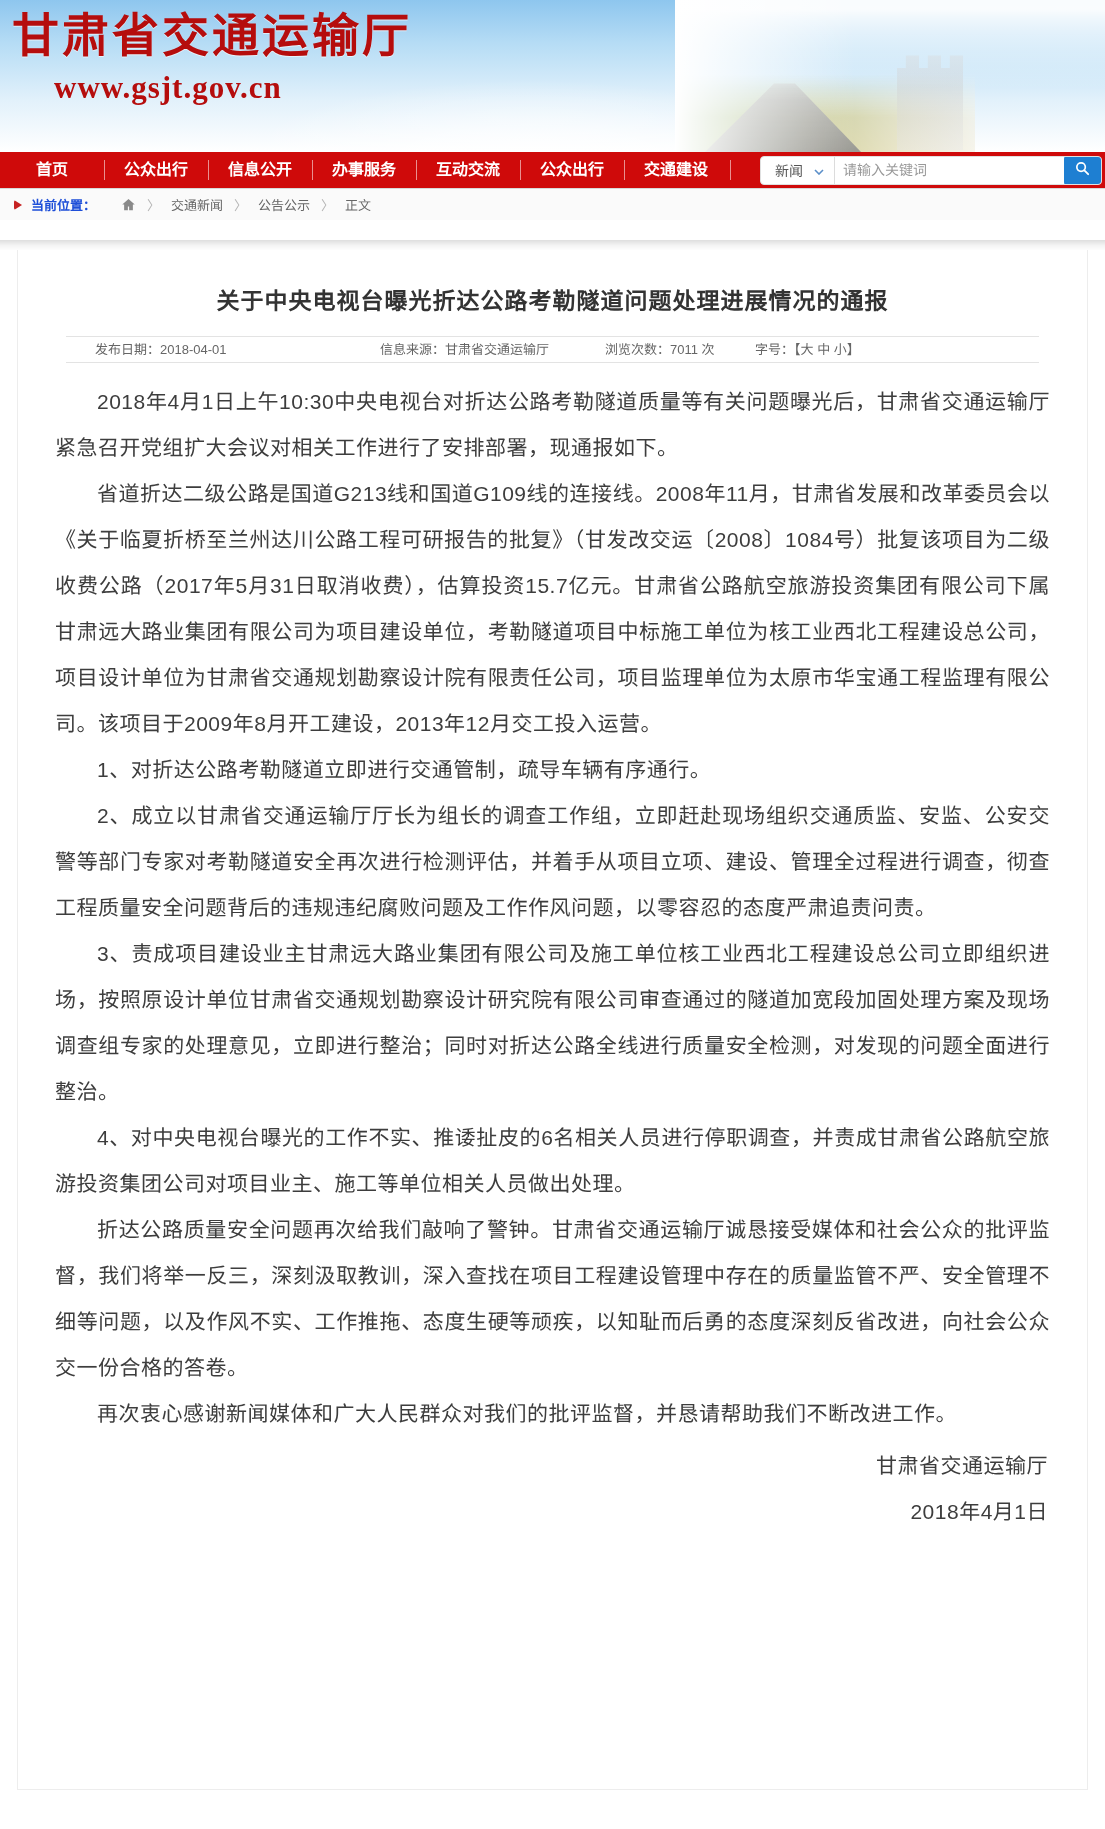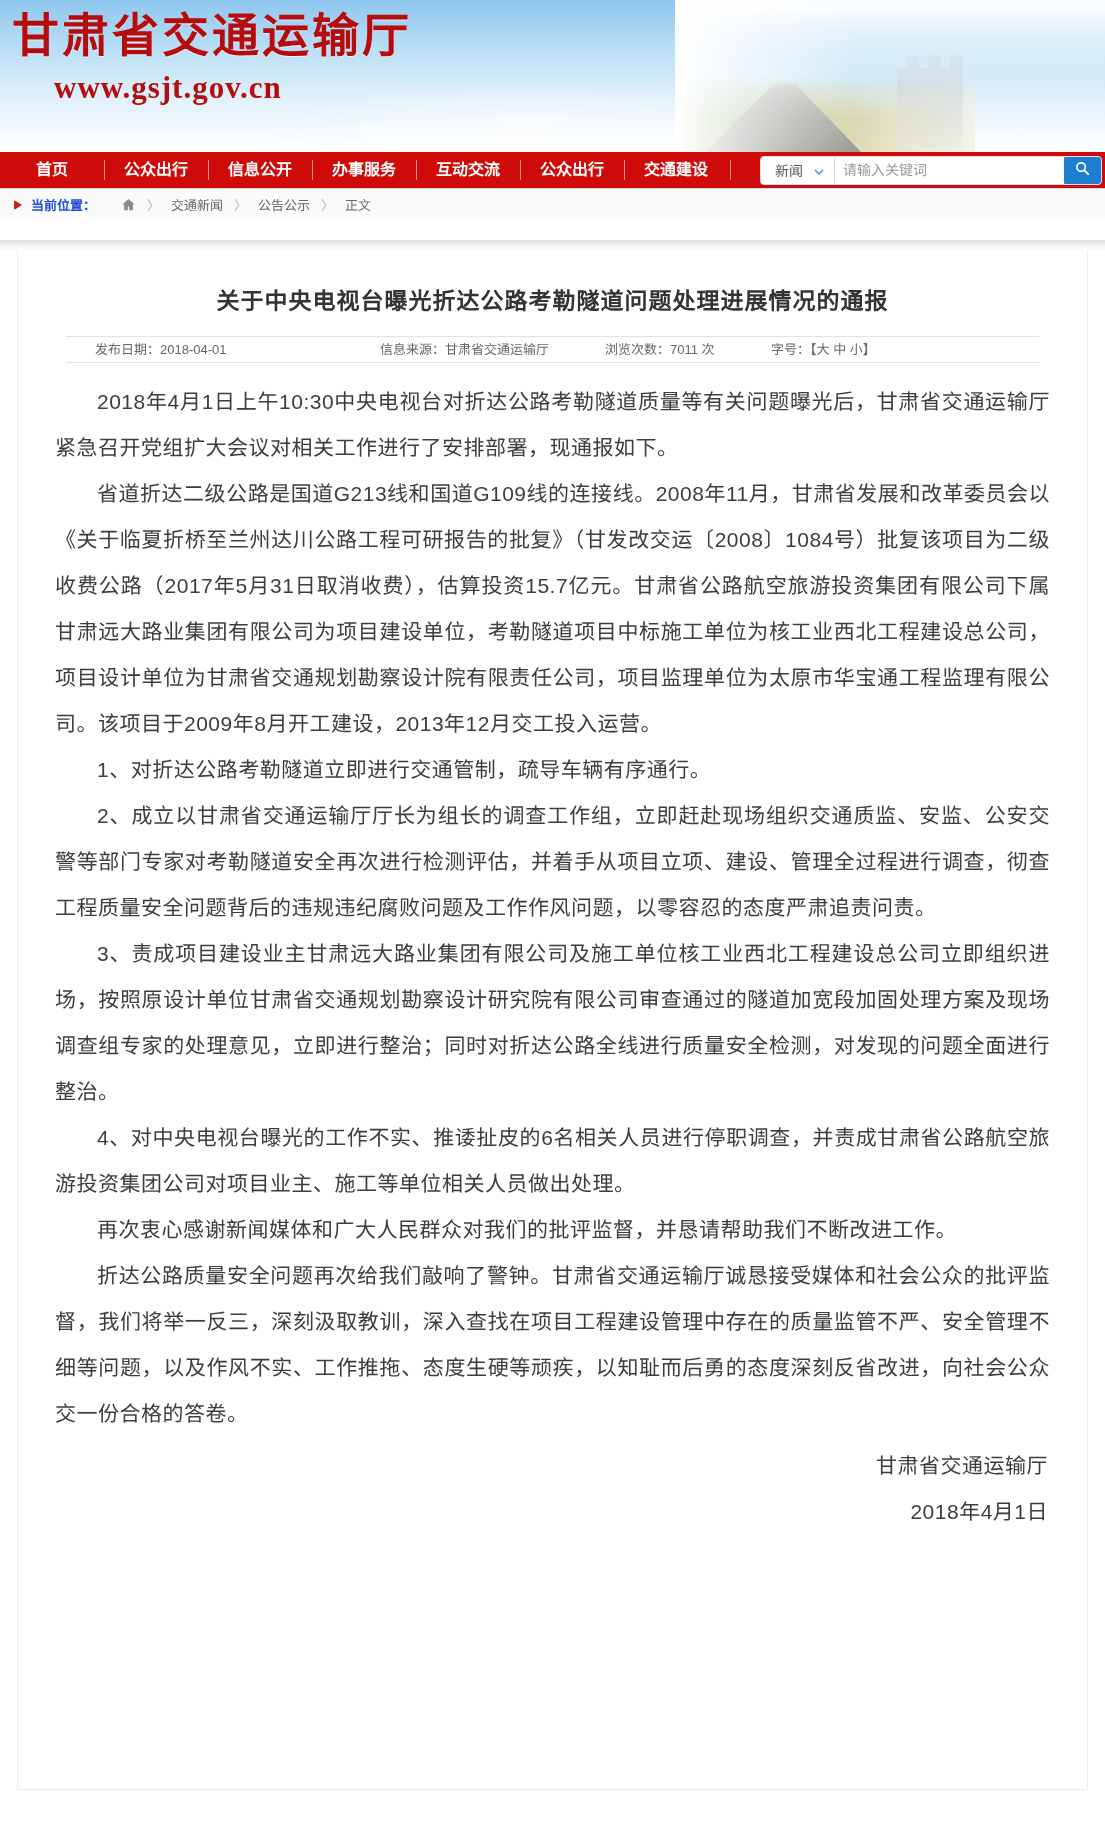--- a/index.html
+++ b/index.html
@@ -100,21 +100,21 @@
   .shadow-band{height:10px;background:linear-gradient(180deg,#dedede 0%,#f4f4f4 55%,#fdfdfd 100%);}
   .article-box{
     margin:0 17px;background:#fff;border:1px solid #ededed;border-top:none;
     min-height:1540px;padding-top:32px;
   }
   .article-title{
     margin:0 40px 20px;text-align:center;font-size:23px;font-weight:700;color:#333;letter-spacing:1px;
   }
   .article-meta{position:relative;height:27px;margin:0 48px;border-top:1px solid #e3e3e3;border-bottom:1px solid #e3e3e3;font-size:13px;color:#666;}
   .meta-item{position:absolute;top:0;line-height:25px;white-space:nowrap;}
-  .meta-item.m1{left:29px;} .meta-item.m2{left:314px;} .meta-item.m3{left:539px;} .meta-item.m4{left:705px;}
+  .meta-item.m1{left:29px;} .meta-item.m2{left:314px;} .meta-item.m3{left:539px;} .meta-item.m4{left:689px;}
   .meta-fontsize{cursor:pointer;}
   .article-body{padding:16px 37px 0;}
   .article-body p{
     margin:0;font-size:21px;line-height:46px;color:#3d3d3d;text-indent:2em;
     text-align:justify;letter-spacing:.5px;
   }
   .sig{text-align:right !important;text-indent:0 !important;padding-right:2px;}
   .sig-block{margin-top:6px;}
 </style>
 </head>
@@ -191,20 +191,20 @@
     <span class="meta-item m4"><span>字号：</span><span class="meta-fontsize">【大 中 小】</span></span>
   </div>
 
   <div class="article-body">
     <p>2018年4月1日上午10:30中央电视台对折达公路考勒隧道质量等有关问题曝光后，甘肃省交通运输厅紧急召开党组扩大会议对相关工作进行了安排部署，现通报如下。</p>
     <p>省道折达二级公路是国道G213线和国道G109线的连接线。2008年11月，甘肃省发展和改革委员会以《关于临夏折桥至兰州达川公路工程可研报告的批复》（甘发改交运〔2008〕1084号）批复该项目为二级收费公路（2017年5月31日取消收费），估算投资15.7亿元。甘肃省公路航空旅游投资集团有限公司下属甘肃远大路业集团有限公司为项目建设单位，考勒隧道项目中标施工单位为核工业西北工程建设总公司，项目设计单位为甘肃省交通规划勘察设计院有限责任公司，项目监理单位为太原市华宝通工程监理有限公司。该项目于2009年8月开工建设，2013年12月交工投入运营。</p>
     <p>1、对折达公路考勒隧道立即进行交通管制，疏导车辆有序通行。</p>
     <p>2、成立以甘肃省交通运输厅厅长为组长的调查工作组，立即赶赴现场组织交通质监、安监、公安交警等部门专家对考勒隧道安全再次进行检测评估，并着手从项目立项、建设、管理全过程进行调查，彻查工程质量安全问题背后的违规违纪腐败问题及工作作风问题，以零容忍的态度严肃追责问责。</p>
     <p>3、责成项目建设业主甘肃远大路业集团有限公司及施工单位核工业西北工程建设总公司立即组织进场，按照原设计单位甘肃省交通规划勘察设计研究院有限公司审查通过的隧道加宽段加固处理方案及现场调查组专家的处理意见，立即进行整治；同时对折达公路全线进行质量安全检测，对发现的问题全面进行整治。</p>
     <p>4、对中央电视台曝光的工作不实、推诿扯皮的6名相关人员进行停职调查，并责成甘肃省公路航空旅游投资集团公司对项目业主、施工等单位相关人员做出处理。</p>
+    <p>折达公路质量安全问题再次给我们敲响了警钟。甘肃省交通运输厅诚恳接受媒体和社会公众的批评监督，我们将举一反三，深刻汲取教训，深入查找在项目工程建设管理中存在的质量监管不严、安全管理不细等问题，以及作风不实、工作推拖、态度生硬等顽疾，以知耻而后勇的态度深刻反省改进，向社会公众交一份合格的答卷。</p>
     <p>再次衷心感谢新闻媒体和广大人民群众对我们的批评监督，并恳请帮助我们不断改进工作。</p>
-    <p>折达公路质量安全问题再次给我们敲响了警钟。甘肃省交通运输厅诚恳接受媒体和社会公众的批评监督，我们将举一反三，深刻汲取教训，深入查找在项目工程建设管理中存在的质量监管不严、安全管理不细等问题，以及作风不实、工作推拖、态度生硬等顽疾，以知耻而后勇的态度深刻反省改进，向社会公众交一份合格的答卷。</p>
     <div class="sig-block">
       <p class="sig">甘肃省交通运输厅</p>
       <p class="sig">2018年4月1日</p>
     </div>
   </div>
 </main>
 
 </body></html>

